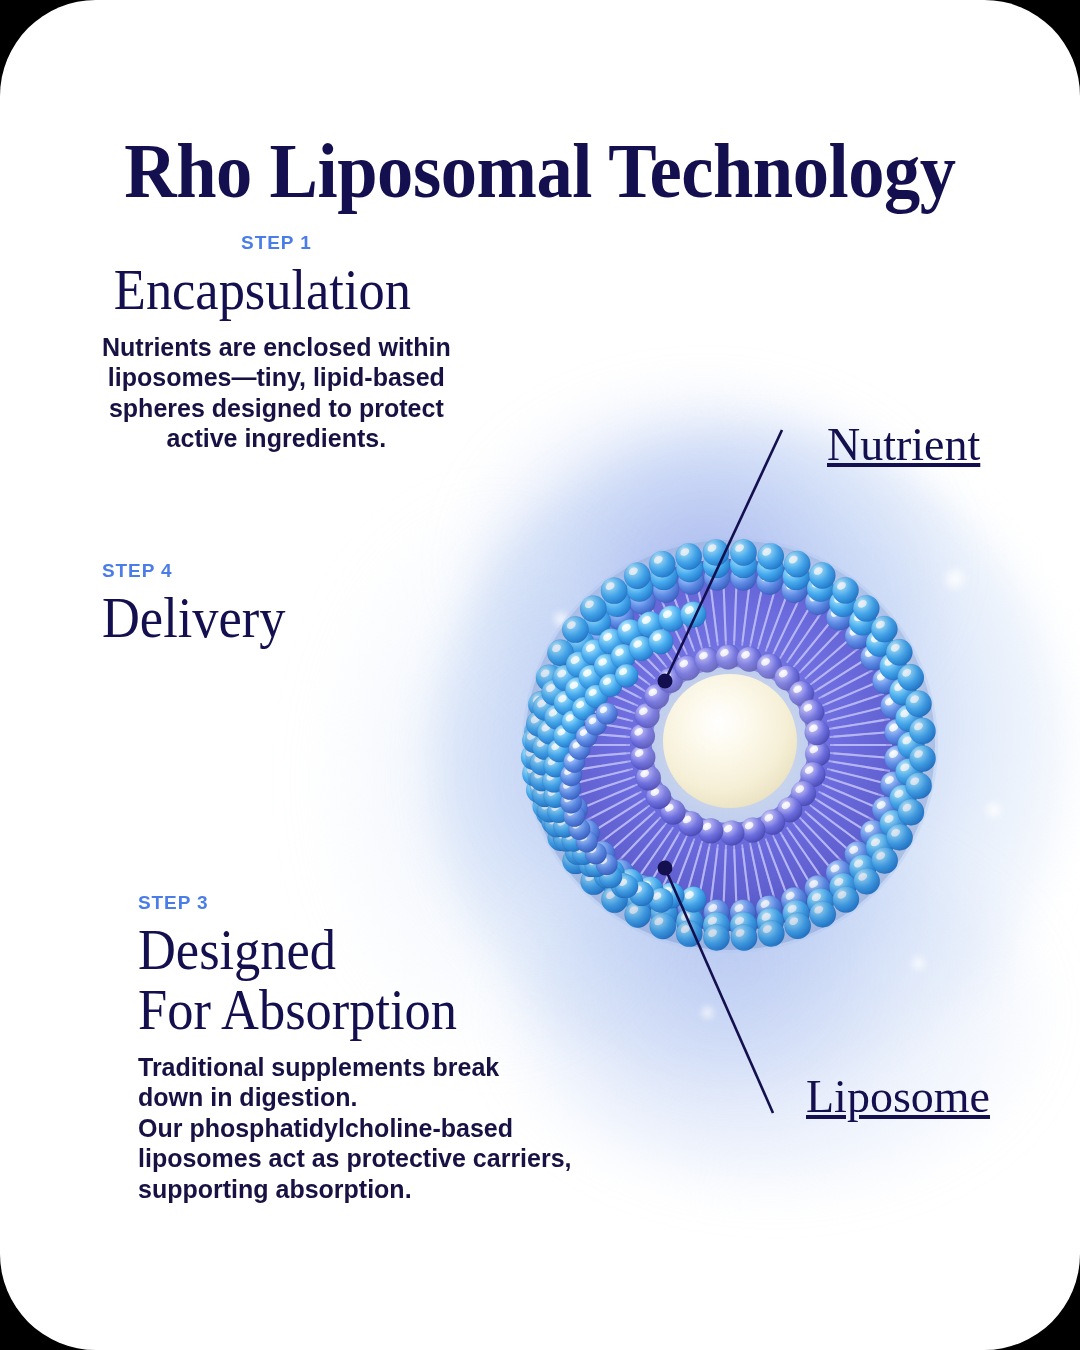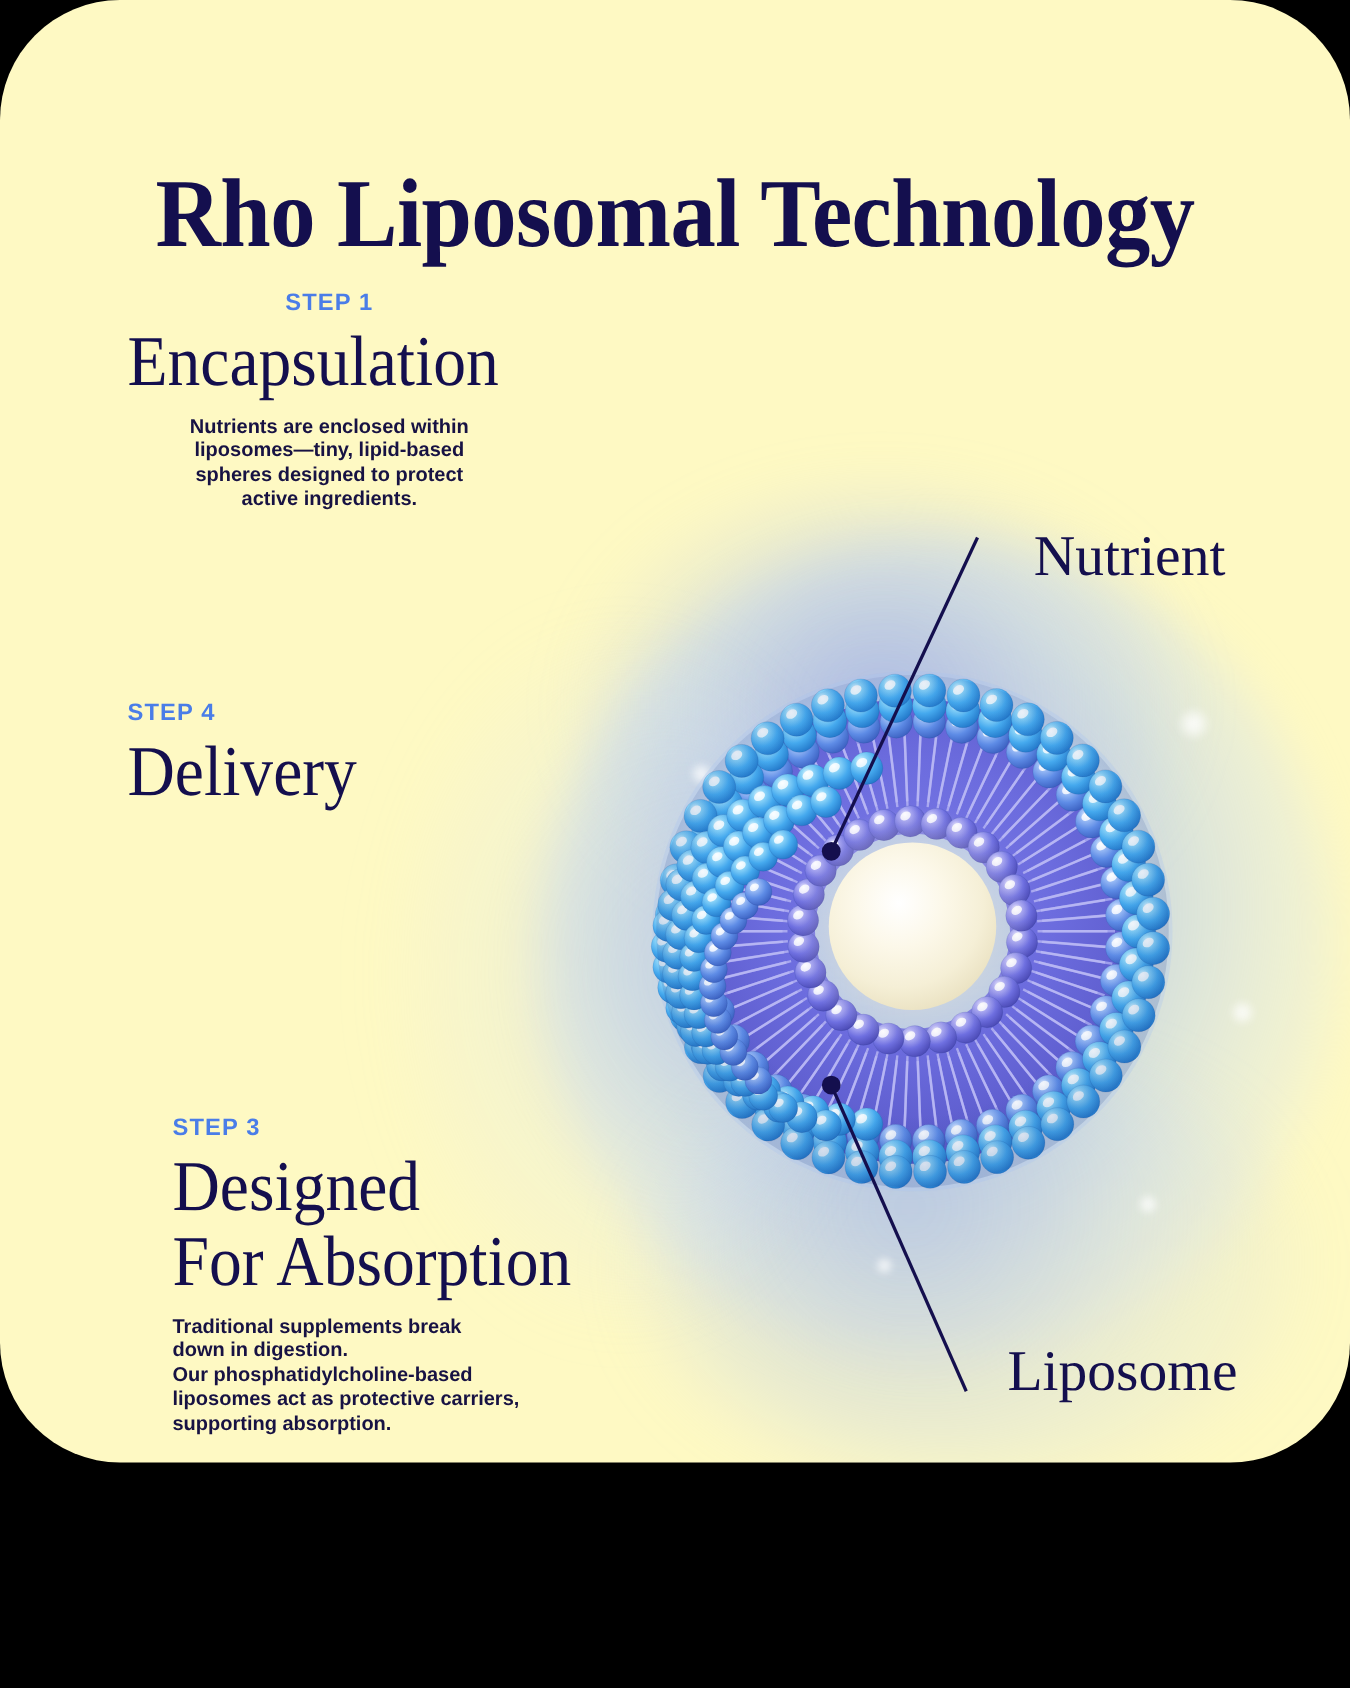--- a/index.html
+++ b/index.html
@@ -10,22 +10,22 @@
   body {
     width: 1080px;
     height: 1350px;
     overflow: hidden;
     font-family: "Liberation Sans", sans-serif;
   }
 
   #canvas {
     position: relative;
     width: 1080px;
-    height: 1170px;
-    background: #fef9c3;
+    height: 1350px;
+    background: #ffffff;
     border-radius: 96px;
     overflow: hidden;
   }
 
   
   .glow {
     position: absolute;
     border-radius: 50%;
     pointer-events: none;
   }
@@ -110,21 +110,21 @@
     font-size: 57px;
     line-height: 1.05;
     color: #140F4E;
     margin: 0 0 12px 0;
     transform: scaleX(0.92);
     transform-origin: 0 50%;
     white-space: pre-line;
   }
   .step-body {
     font-family: "Liberation Sans", sans-serif;
-    font-size: 16px;
+    font-size: 25px;
     font-weight: 600;
     line-height: 1.22;
     color: #171243;
     margin: 0;
     white-space: pre-line;
     max-width: 500px;
   }
   #step-1 .step-body, #step-2 .step-body { max-width: 400px; }
 
   
@@ -135,20 +135,21 @@
   }
   #liposome-figure svg { display: block; width: 100%; height: 100%; }
 
   
   .callout-label {
     position: absolute;
     font-family: "Liberation Serif", "DejaVu Serif", serif;
     font-size: 46px;
     color: #140F4E;
     white-space: nowrap;
+    text-decoration: underline;
   }
   #label-nutrient { left: 827px; top: 418px; }
   #label-liposome { left: 806px; top: 1070px; }
 
   #callout-lines {
     position: absolute;
     left: 0; top: 0;
     width: 1080px; height: 1350px;
     pointer-events: none;
   }

